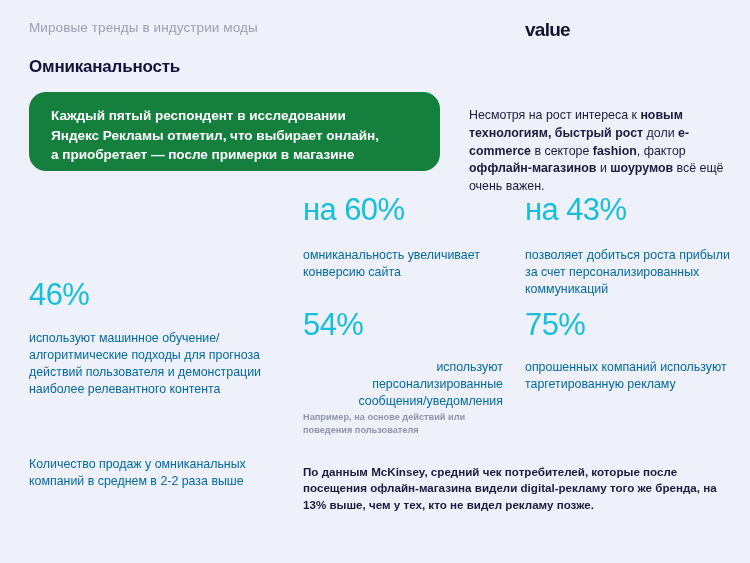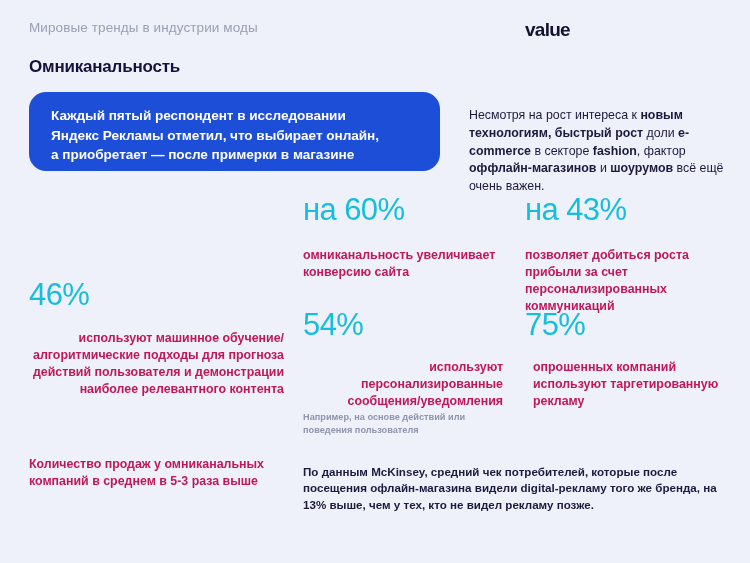--- a/index.html
+++ b/index.html
@@ -55,21 +55,21 @@
     white-space: nowrap;
   }
 
   
   .callout {
     position: absolute;
     left: 29px;
     top: 92px;
     width: 411px;
     height: 79px;
-    background: #1d4ed8;
+    background: #15803d;
     border-radius: 17px;
     box-sizing: border-box;
     padding: 14px 22px 14px 22px;
   }
   .callout-text {
     color: #ffffff;
     font-size: 13.6px;
     font-weight: bold;
     line-height: 19.5px;
     letter-spacing: -0.05px;
@@ -95,46 +95,46 @@
   }
   .lede {
     font-size: 12.4px;
     line-height: 17px;
     color: #1b1b3d;
   }
   .lede b { font-weight: bold; }
   .cap {
     font-size: 12.4px;
     line-height: 17px;
-    font-weight: bold;
-    color: #be185d;
+    font-weight: normal;
+    color: #0369a1;
   }
   .note {
     font-size: 9.2px;
     line-height: 13px;
     font-weight: bold;
     color: #8e95ad;
   }
 
   
   .b-a1 { position: absolute; left: 29px;  top: 200px; width: 245px; }
   .b-a2 { position: absolute; left: 29px;  top: 278px; width: 250px; }
-  .b-a3 { position: absolute; left: 29px;  top: 318px; width: 255px; text-align: right; }
+  .b-a3 { position: absolute; left: 29px;  top: 318px; width: 255px; }
   .b-a4 { position: absolute; left: 29px;  top: 444px; width: 240px; }
 
   .b-b1 { position: absolute; left: 303px; top: 193px; }
   .b-b2 { position: absolute; left: 303px; top: 235px; width: 200px; }
   .b-b3 { position: absolute; left: 303px; top: 308px; }
   .b-b4 { position: absolute; left: 303px; top: 347px; width: 200px; text-align: right; }
   .b-b5 { position: absolute; left: 303px; top: 402px; width: 200px; }
 
   .b-c1 { position: absolute; left: 525px; top: 193px; }
   .b-c2 { position: absolute; left: 525px; top: 235px; width: 205px; }
   .b-c3 { position: absolute; left: 525px; top: 308px; }
-  .b-c4 { position: absolute; left: 525px; top: 347px; width: 210px; margin-left: 8px; }
+  .b-c4 { position: absolute; left: 525px; top: 347px; width: 210px; }
 
   .mckinsey {
     position: absolute;
     left: 303px;
     top: 452px;
     width: 435px;
     font-size: 11.6px;
     line-height: 16.6px;
     font-weight: bold;
     color: #1b1b3d;
@@ -192,21 +192,21 @@
       <span>Каждый пятый респондент в исследовании</span><br>
       <span>Яндекс Рекламы отметил, что выбирает онлайн,</span><br>
       <span>а приобретает — после примерки в магазине</span>
     </div>
   </div>
 
   <p class="intro"><span>Несмотря на рост интереса к </span><b>новым технологиям, быстрый рост</b><span> доли </span><b>e-commerce</b><span> в секторе </span><b>fashion</b><span>, фактор </span><b>оффлайн-магазинов</b><span> и </span><b>шоурумов</b><span> всё ещё очень важен.</span></p>
 
   <div class="stat b-a2">46%</div>
   <p class="cap b-a3">используют машинное обучение/ алгоритмические подходы для прогноза действий пользователя и демонстрации наиболее релевантного контента</p>
-  <p class="cap b-a4">Количество продаж у омниканальных компаний в среднем в 5-3 раза выше</p>
+  <p class="cap b-a4">Количество продаж у омниканальных компаний в среднем в 2-2 раза выше</p>
 
   <div class="stat b-b1">на 60%</div>
   <p class="cap b-b2">омниканальность увеличивает конверсию сайта</p>
   <div class="stat b-b3">54%</div>
   <p class="cap b-b4">используют персонализированные сообщения/уведомления</p>
   <p class="note b-b5">Например, на основе действий или поведения пользователя</p>
 
   <div class="stat b-c1">на 43%</div>
   <p class="cap b-c2">позволяет добиться роста прибыли за счет персонализированных коммуникаций</p>
   <div class="stat b-c3">75%</div>

